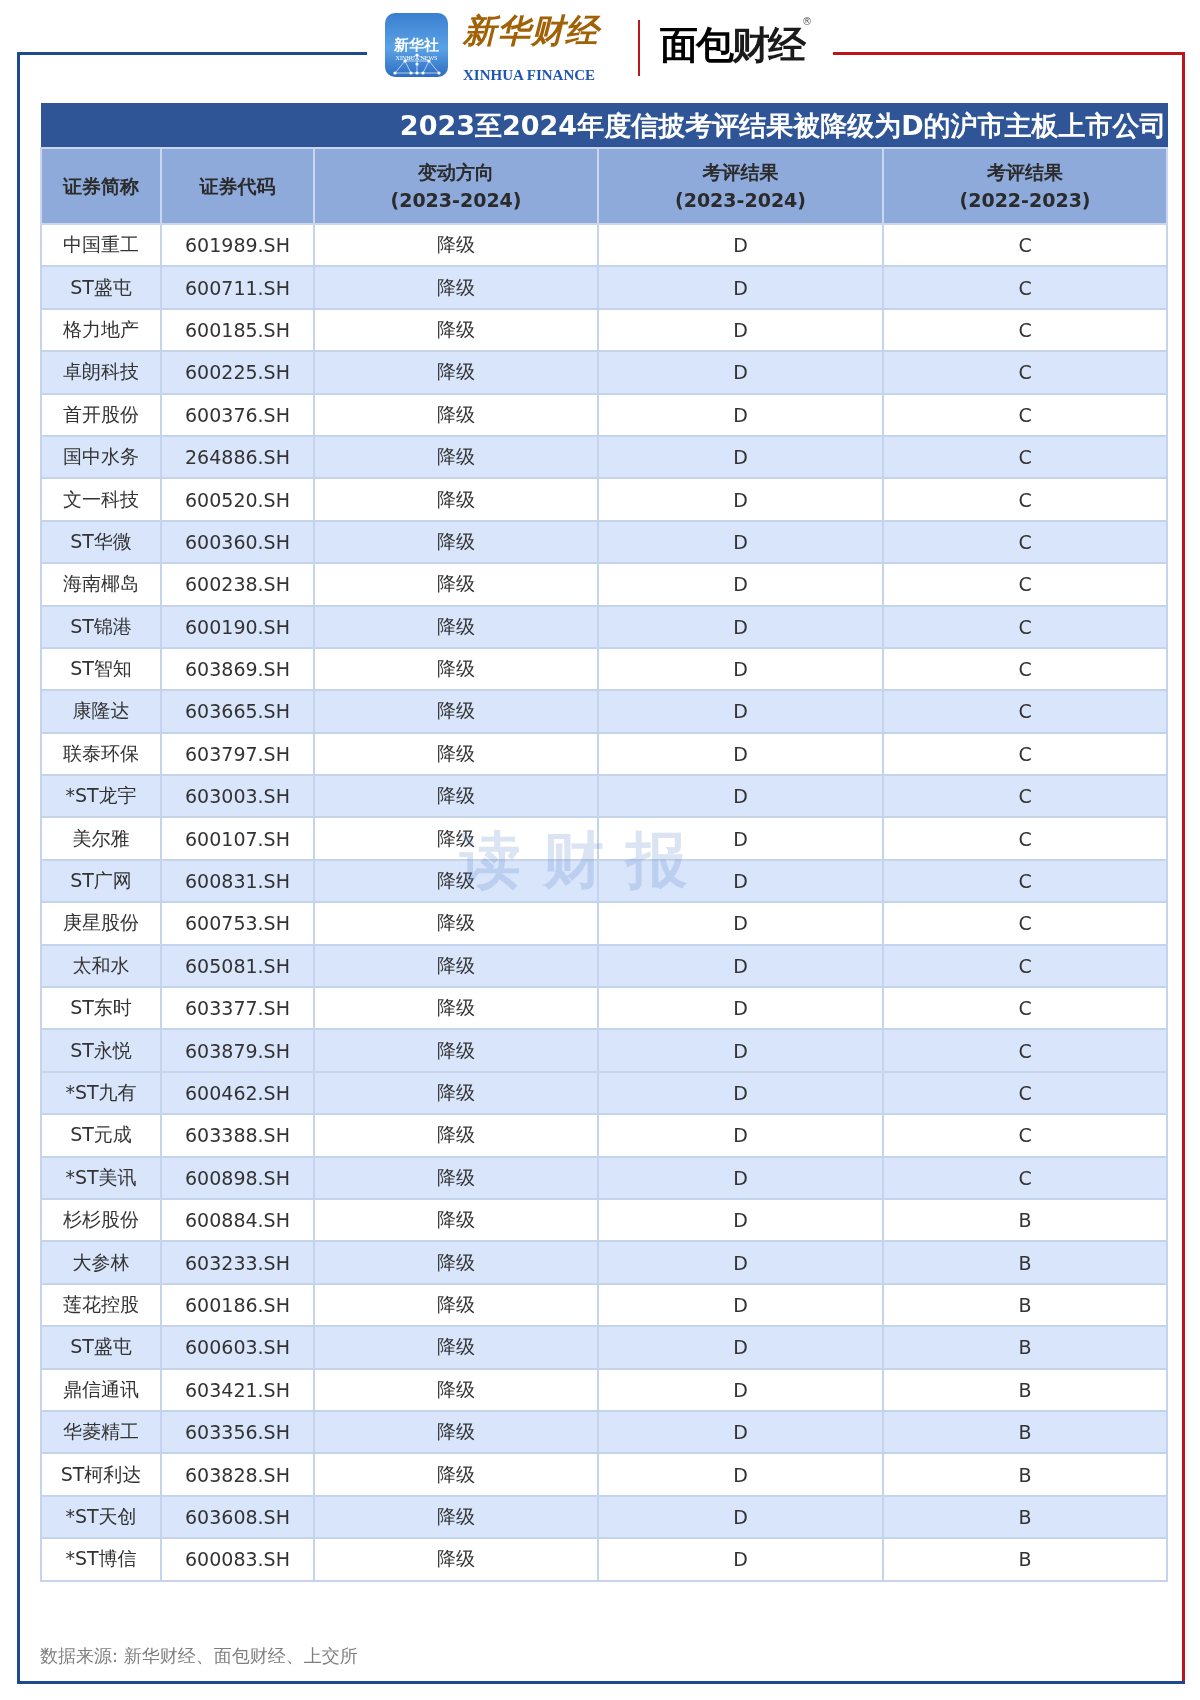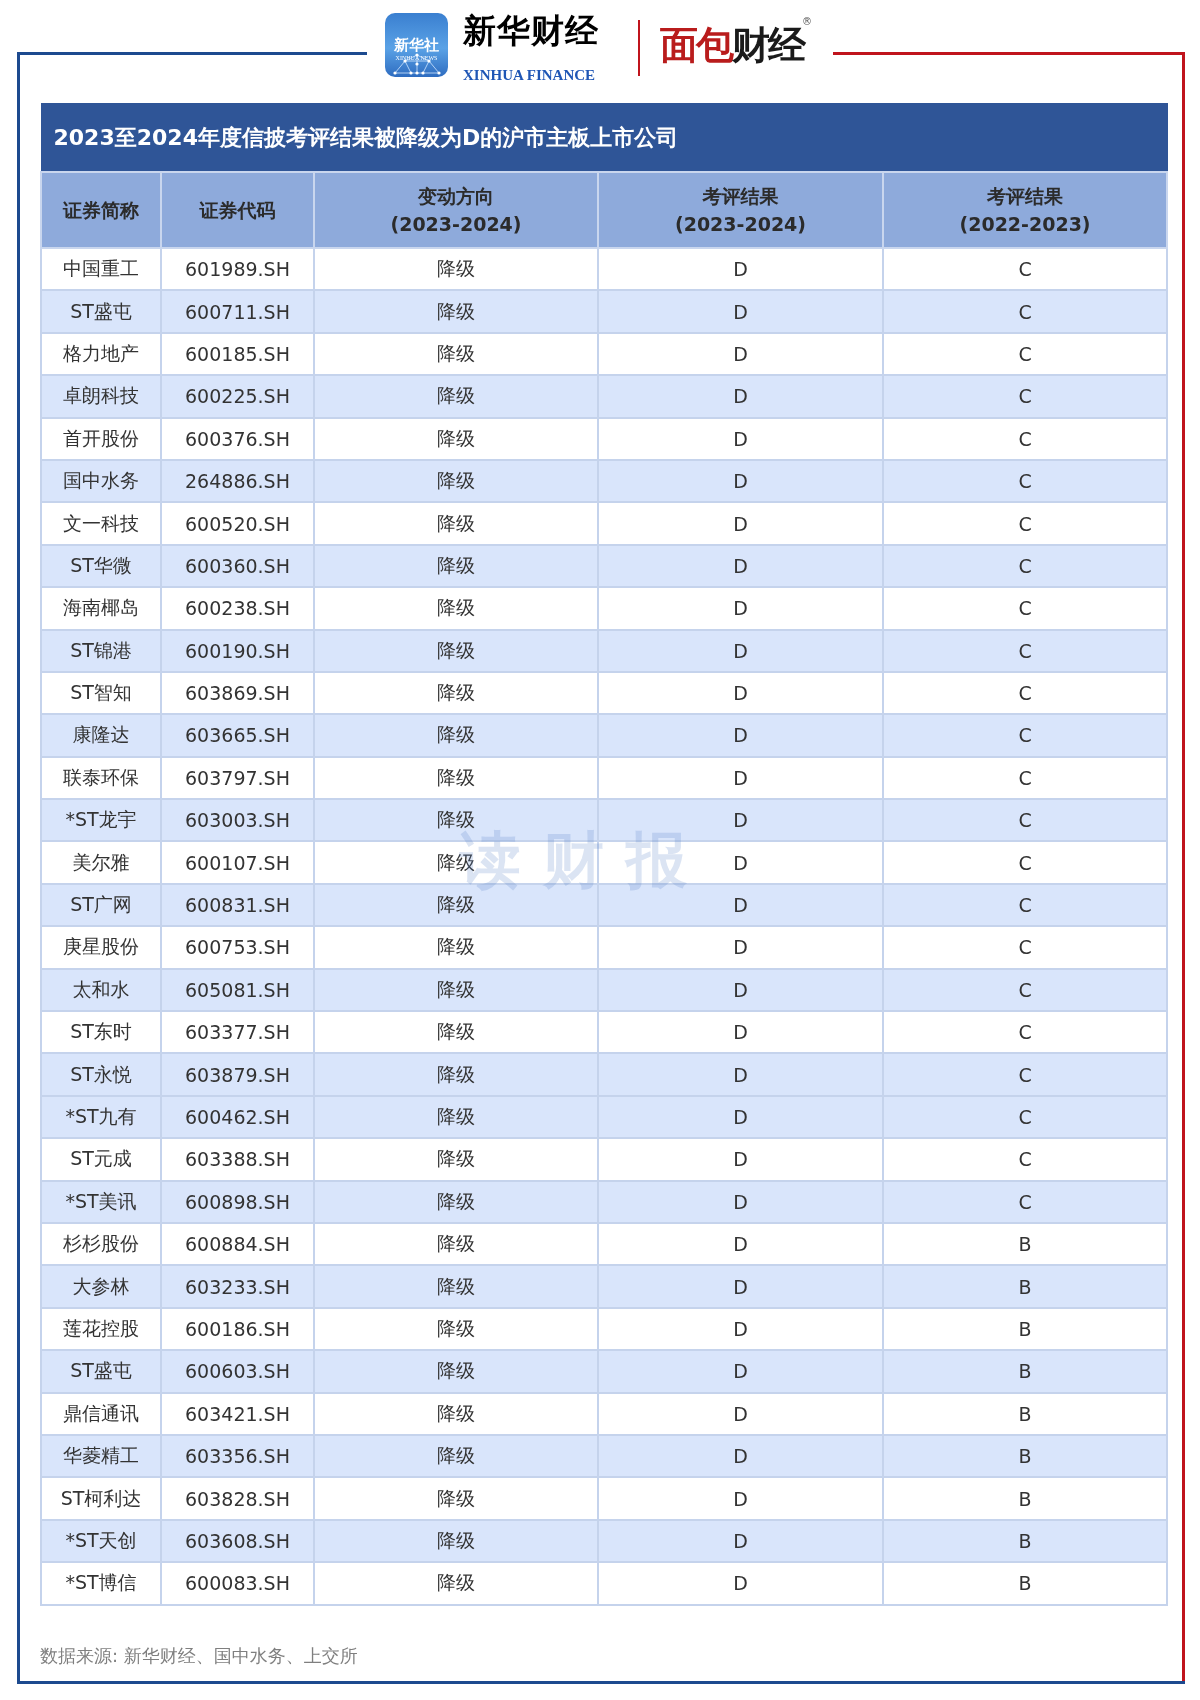--- a/index.html
+++ b/index.html
@@ -18,43 +18,43 @@
     .logo-app {
       position: absolute; left: 385px; top: 13px; width: 63px; height: 64px; border-radius: 10px;
       background: linear-gradient(180deg, #3a7fd0 0%, #5aa2e6 55%, #2e6cc0 100%);
       color: #fff; text-align: center; overflow: hidden;
     }
     .logo-app .app-cn { font-size: 15px; font-weight: bold; margin-top: 24px; letter-spacing: 0px; line-height: 17px; }
     .logo-app .app-en { font-family: "Liberation Serif", serif; font-size: 6px; line-height: 8px; }
     .logo-app svg { position: absolute; left: 6px; top: 38px; }
     .logo-xinhua { position: absolute; left: 463px; top: 12px; width: 150px; height: 66px; }
     .logo-xinhua .xh-cn {
-      font-family: "DejaVu Serif", "Liberation Serif", serif; font-size: 33px; font-weight: bold;
-      color: #000000; line-height: 38px; letter-spacing: 1px; white-space: nowrap;
+      font-family: "DejaVu Serif", "Liberation Serif", serif; font-size: 33px; font-style: italic; font-weight: bold;
+      color: #a16207; line-height: 38px; letter-spacing: 1px; white-space: nowrap;
     }
     .logo-xinhua .xh-en {
       font-family: "Liberation Serif", serif; font-weight: bold; font-size: 15px; color: #1f56b5;
       line-height: 18px; margin-top: 16px; white-space: nowrap; letter-spacing: 0px;
     }
     .logo-sep { position: absolute; left: 638px; top: 20px; width: 2px; height: 56px; background: #c0141c; }
     .logo-mianbao { position: absolute; left: 660px; top: 20px; height: 50px; }
     .logo-mianbao .mb-red {
-      font-size: 38px; font-weight: bold; color: #b91c1c; line-height: 50px; letter-spacing: -2px;
+      font-size: 38px; font-weight: bold; color: #000000; line-height: 50px; letter-spacing: -2px;
     }
     .logo-mianbao .mb-black {
       font-size: 38px; font-weight: bold; color: #1a1a1a; line-height: 50px; letter-spacing: -2px;
     }
     .logo-mianbao .mb-reg { position: absolute; right: -8px; top: -4px; font-size: 10px; color: #555; }
 
     
     .table-wrap { position: absolute; left: 40px; top: 103px; width: 1126px; }
     table { border-collapse: collapse; width: 1126px; table-layout: fixed; }
     .title-row td {
-      background: #2f5597; color: #ffffff; font-weight: bold; font-size: 22px; text-align: left;
-      height: 43px; padding: 12px; border: 1px solid #2f5597;
+      background: #2f5597; color: #ffffff; font-weight: bold; font-size: 27px; text-align: right;
+      height: 43px; padding: 0; border: 1px solid #2f5597;
     }
     .head-row th {
       background: #8eaadb; color: #2b2b2b; font-weight: bold; font-size: 19px; text-align: center;
       height: 74px; padding: 0; line-height: 28px; border: 2px solid #c9d6ee;
     }
     tbody td {
       font-size: 19px; color: #333333; text-align: center; height: 40.4px; padding: 0;
       border: 2px solid #c5d3ec; white-space: nowrap;
     }
     tbody tr.odd td { background: #ffffff; }
@@ -364,13 +364,13 @@
           <td>降级</td>
           <td>D</td>
           <td>B</td>
         </tr>
       </tbody>
   </table>
 </div>
 
 <div class="watermark">读财报</div>
 
-<div class="footnote">数据来源: 新华财经、国中水务、上交所</div>
+<div class="footnote">数据来源: 新华财经、面包财经、上交所</div>
 
 </body></html>

